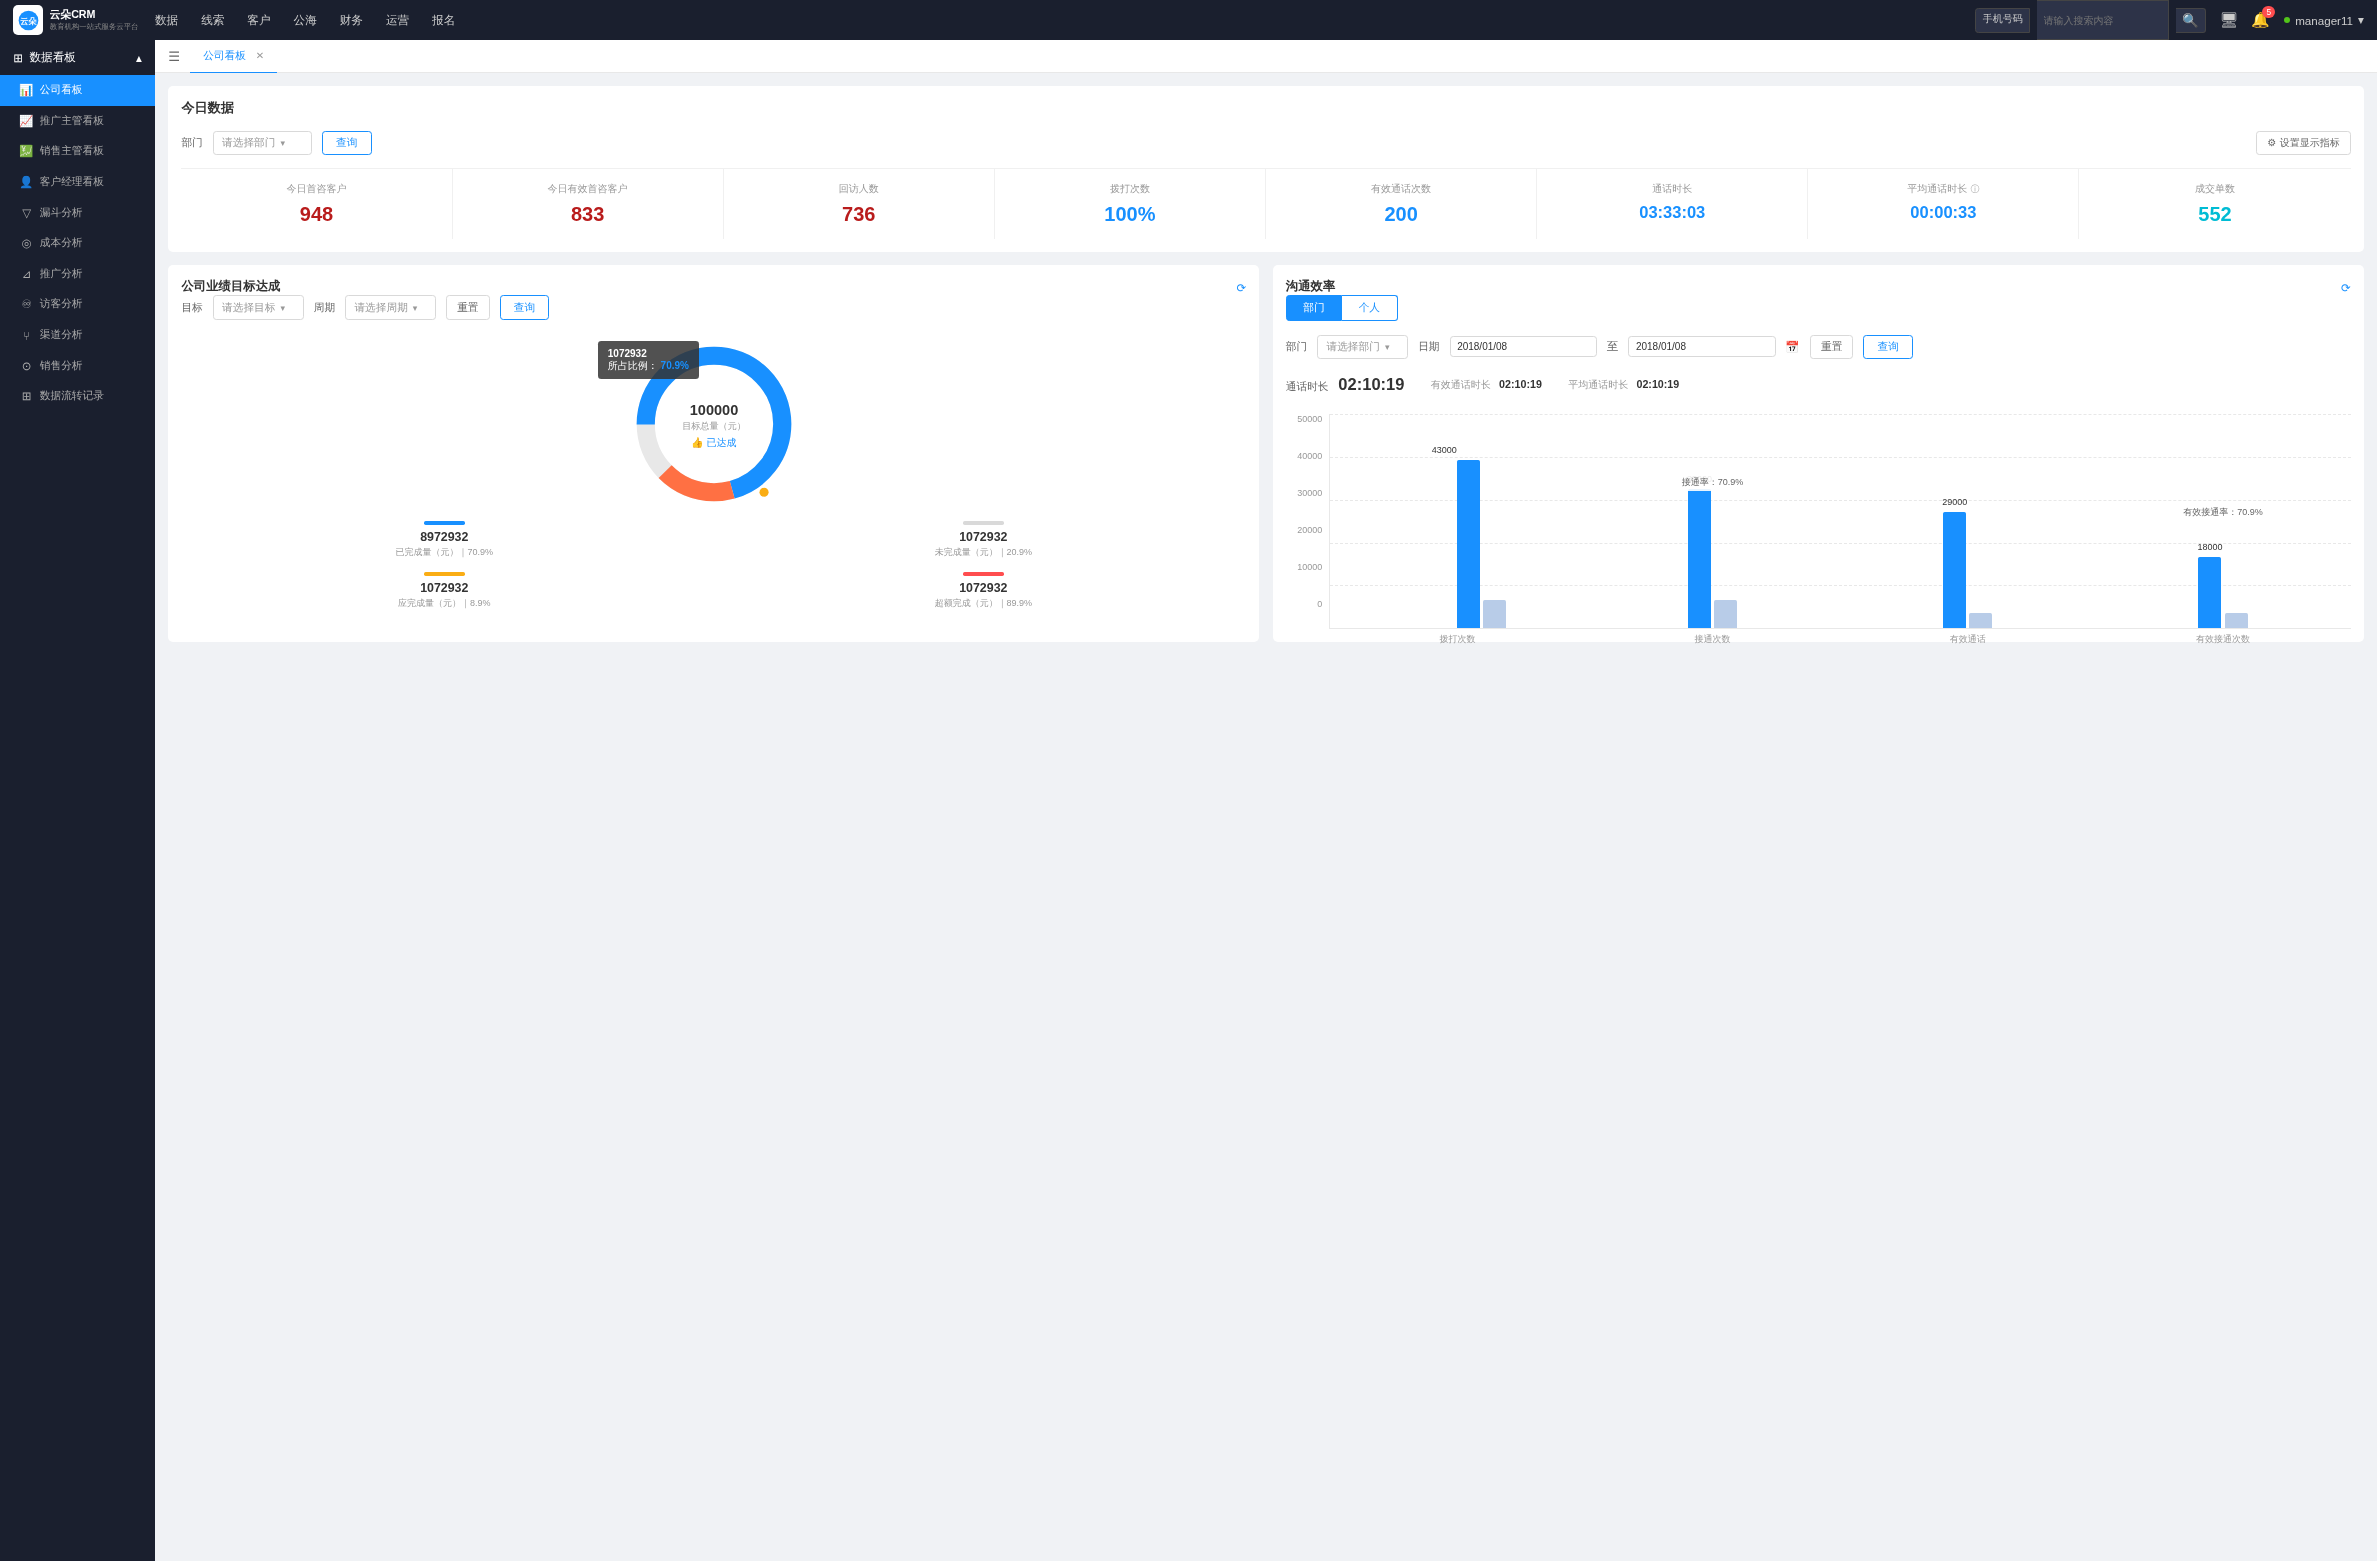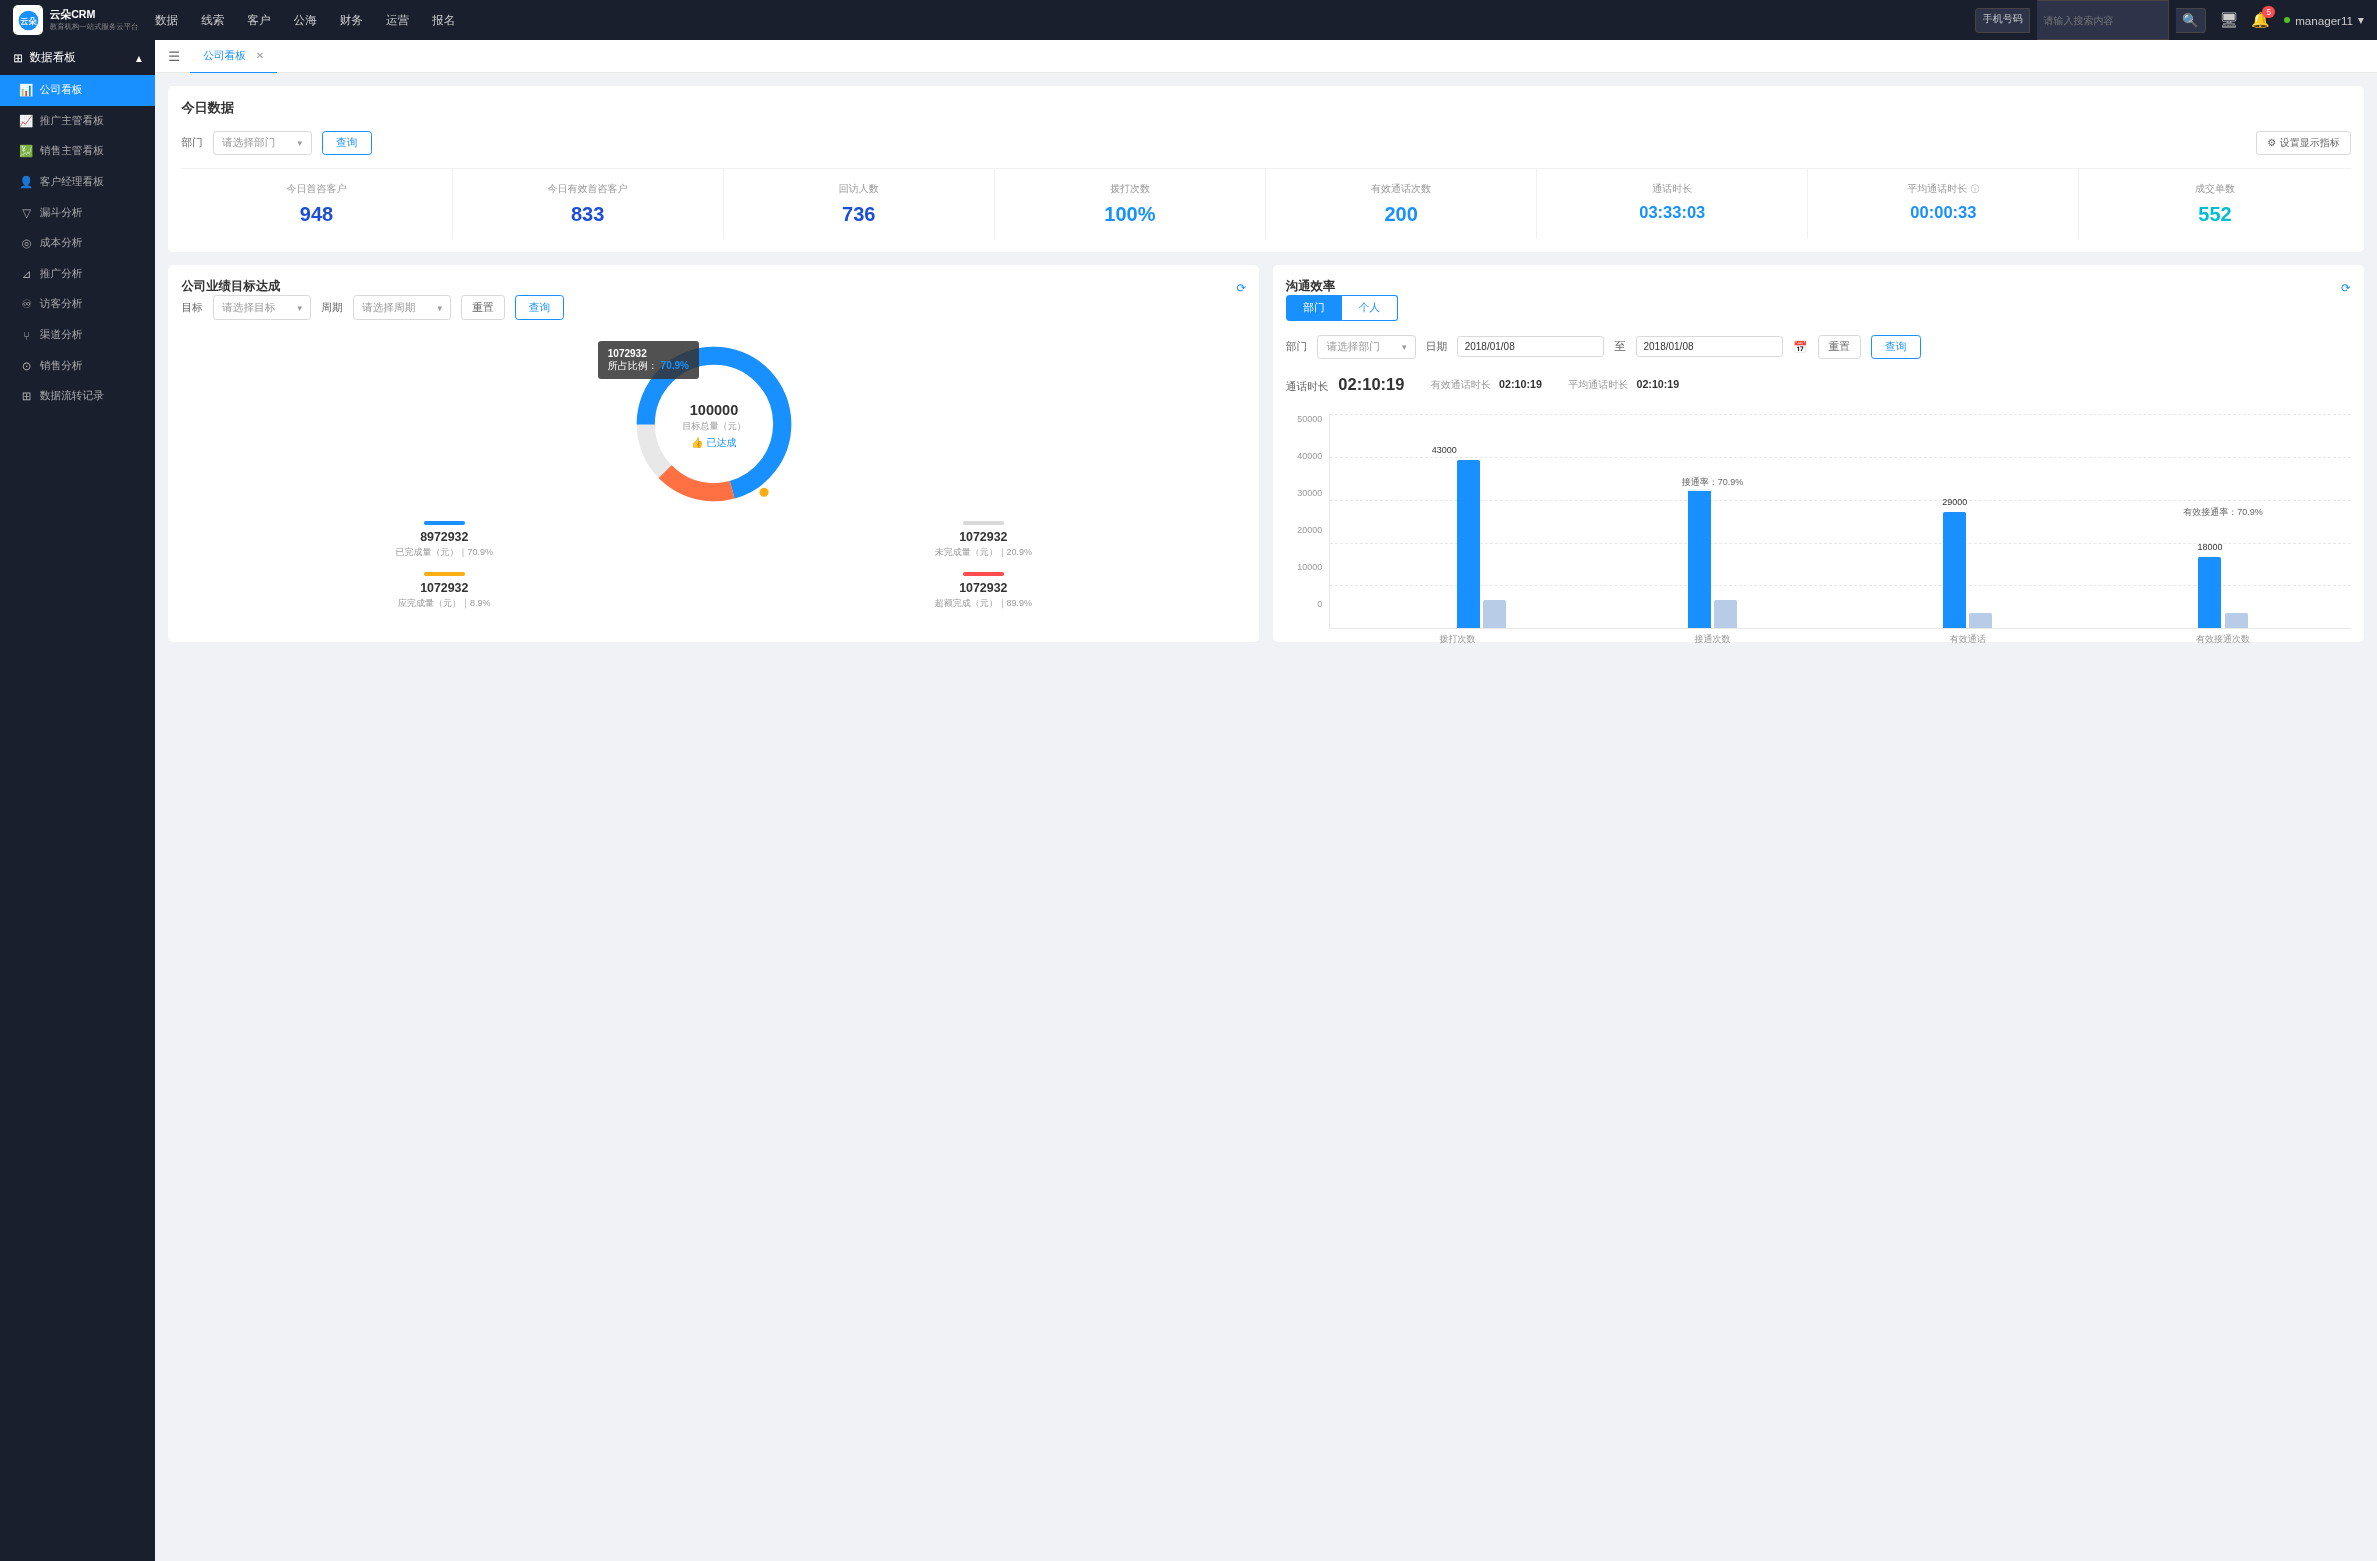--- a/index.html
+++ b/index.html
@@ -43,31 +43,31 @@
     .content { flex: 1; overflow-y: auto; padding: 13.2px; background: #f0f2f5; }
     
     
     .card { background: #fff; border-radius: 5px; padding: 13.2px; margin-bottom: 13.2px; }
     
     
     .section-title { font-size: 13.2px; font-weight: 600; color: #333; margin-bottom: 13.2px; }
     .filter-row { display: flex; align-items: center; justify-content: space-between; margin-bottom: 13.2px; }
     .filter-left { display: flex; align-items: center; gap: 10px; }
     .filter-label { font-size: 10.7px; color: #666; }
-    .select-box { border: 0.8px solid #d9d9d9; border-radius: 3.3px; padding: 4.1px 8.3px; font-size: 10.7px; color: #999; background: #fff; cursor: pointer; display: flex; align-items: center; gap: 22px; min-width: 99px; }
+    .select-box { border: 0.8px solid #d9d9d9; border-radius: 3.3px; padding: 4.1px 8.3px; font-size: 10.7px; color: #999; background: #fff; cursor: pointer; display: flex; align-items: center; gap: 5px; min-width: 99px; }
     .select-arrow { color: #999; font-size: 9px; }
     .btn-query { background: #fff; border: 0.8px solid #1890ff; color: #1890ff; padding: 4.1px 13.2px; border-radius: 3.3px; cursor: pointer; font-size: 10.7px; }
     .btn-setting { border: 0.8px solid #d9d9d9; background: #fff; color: #666; padding: 4.1px 10px; border-radius: 3.3px; cursor: pointer; font-size: 10px; display: flex; align-items: center; gap: 3.3px; }
     
     .stats-grid { display: grid; grid-template-columns: repeat(8, 1fr); gap: 0; border-top: 0.8px solid #f0f0f0; }
     .stat-item { text-align: center; padding: 13.2px 6.6px; border-right: 0.8px solid #f0f0f0; }
     .stat-item:last-child { border-right: none; }
     .stat-label { font-size: 10px; color: #999; margin-bottom: 6.6px; }
     .stat-value { font-size: 20px; font-weight: 700; }
-    .stat-value.black { color: #1d4ed8; }
+    .stat-value.black { color: #b91c1c; }
     .stat-value.blue { color: #1890ff; }
     .stat-value.cyan { color: #00bcd4; }
     
     
     .bottom-grid { display: grid; grid-template-columns: 1fr 1fr; gap: 13.2px; }
     
     
     .chart-header { display: flex; align-items: flex-end; justify-content: space-between; }
     .chart-title { font-size: 12.4px; font-weight: 600; color: #333; }
     .refresh-icon { color: #1890ff; cursor: pointer; font-size: 11.6px; }

